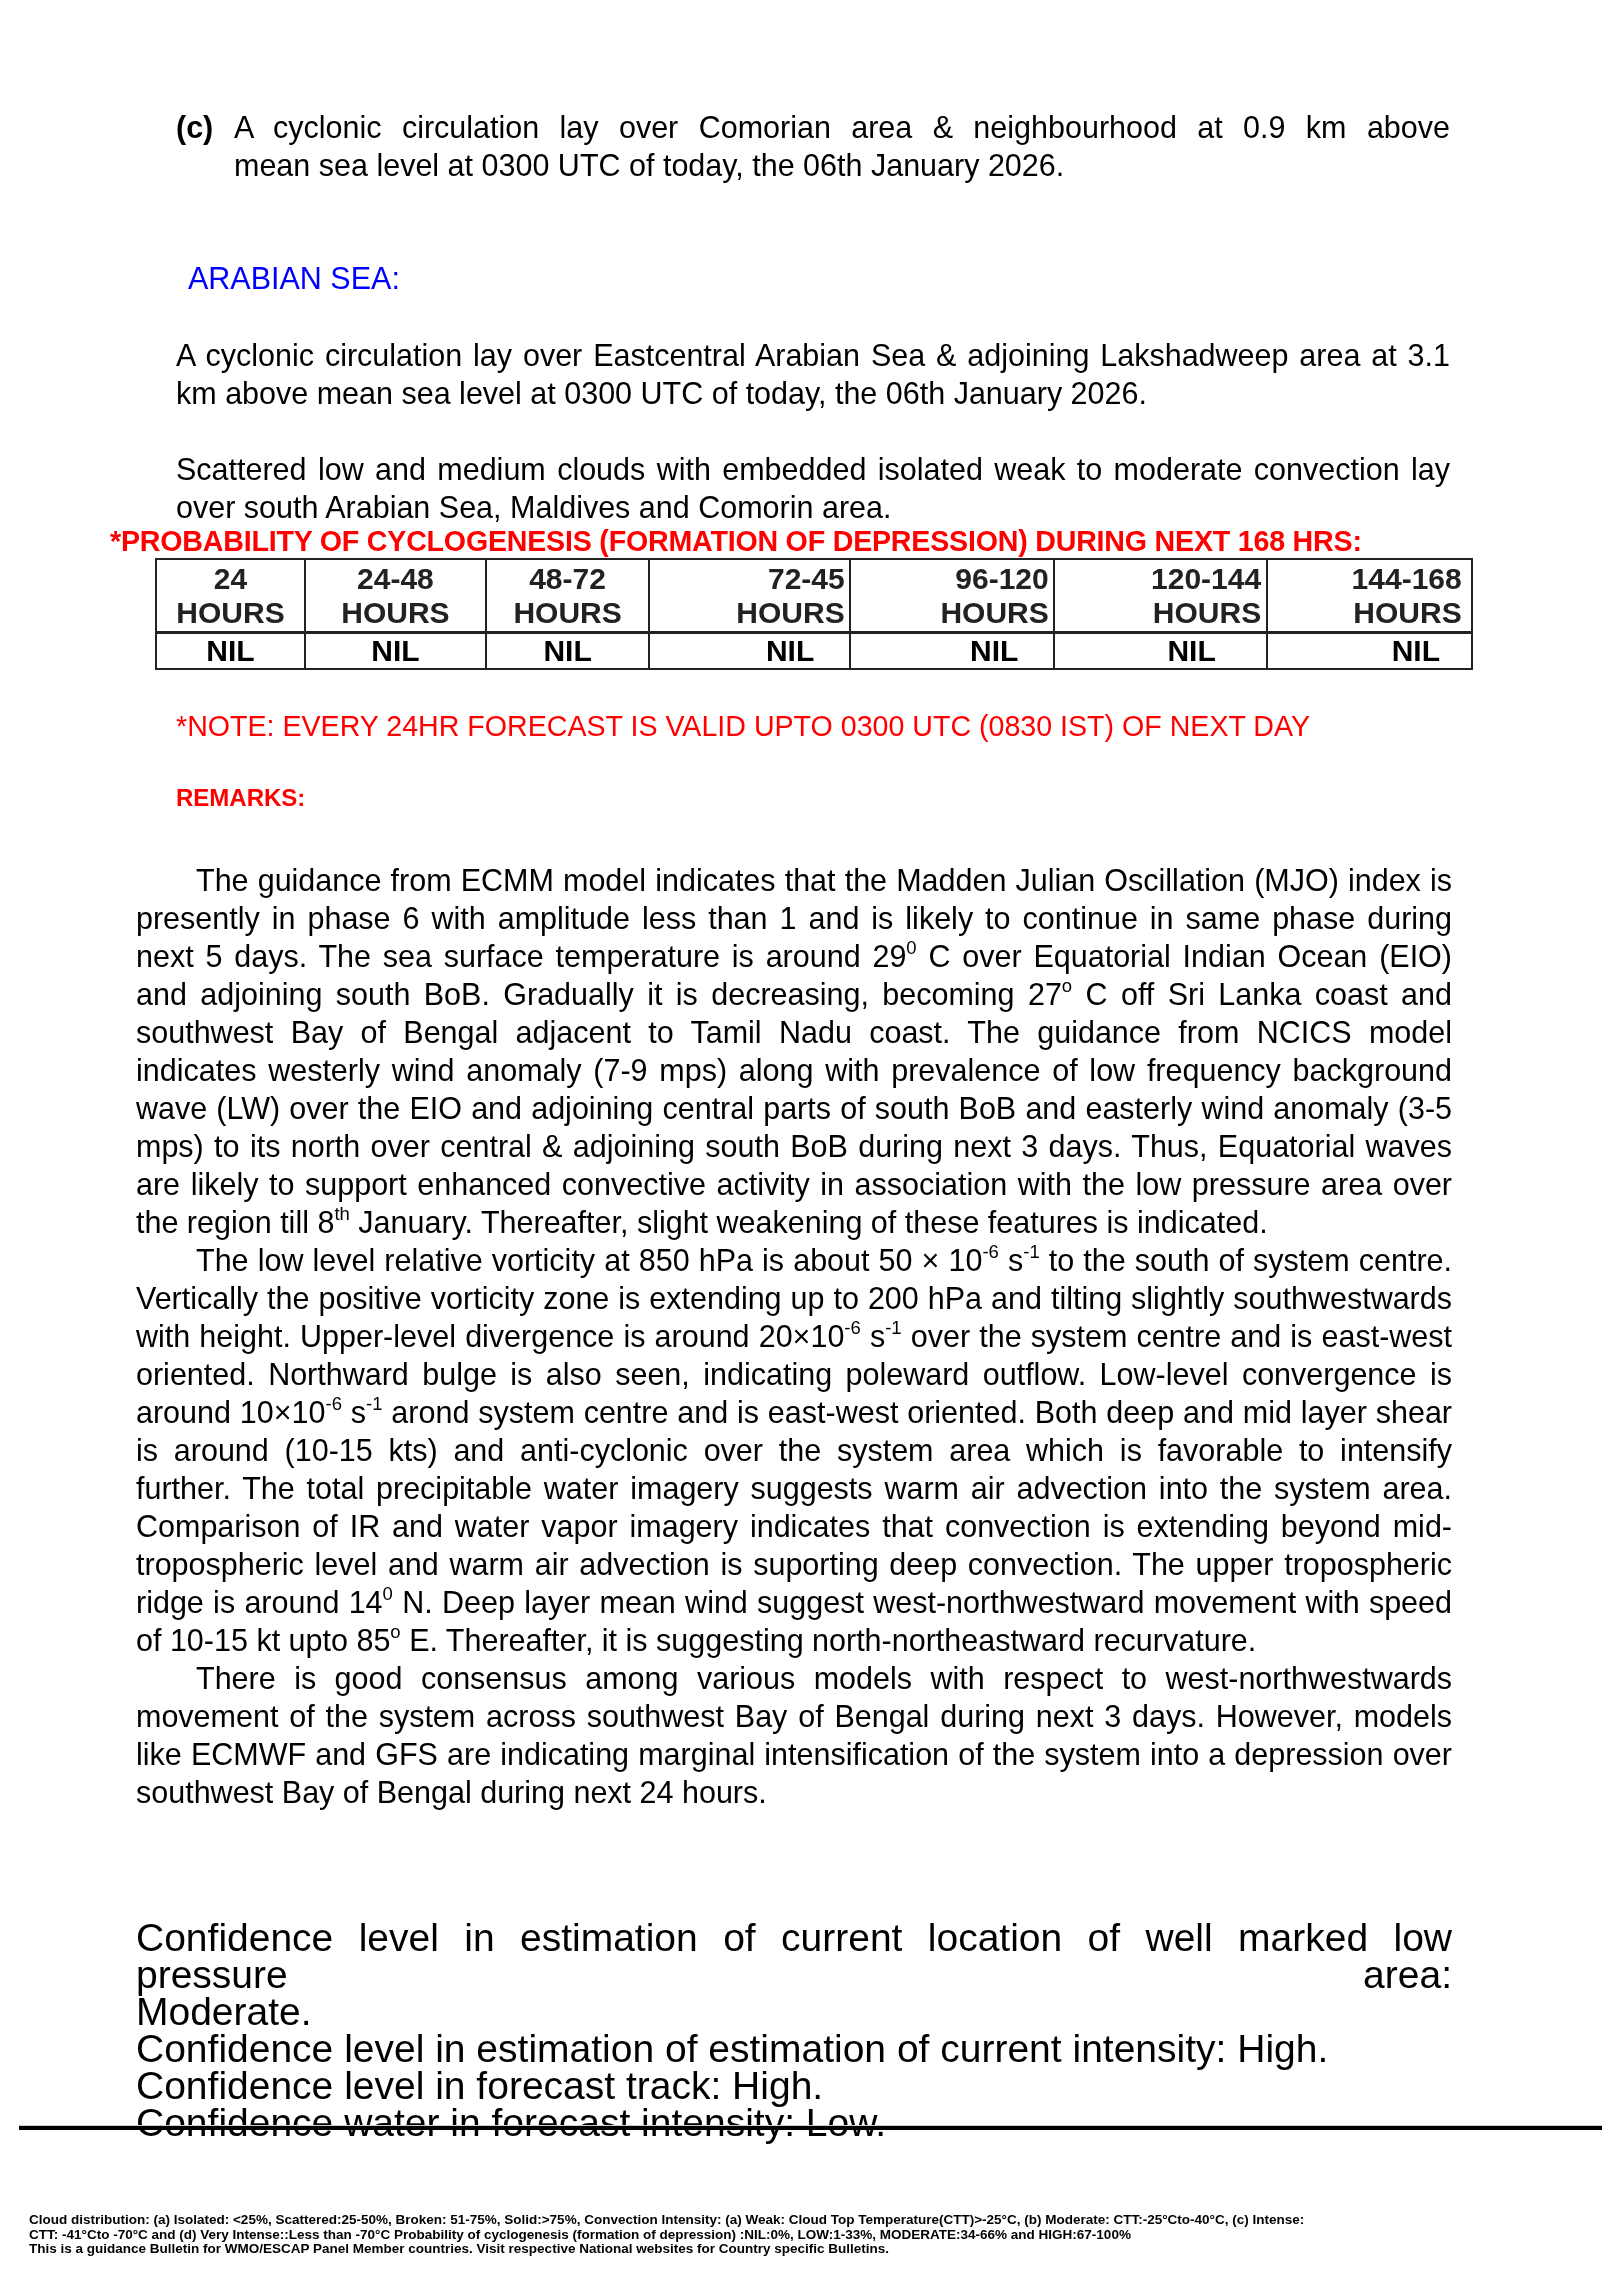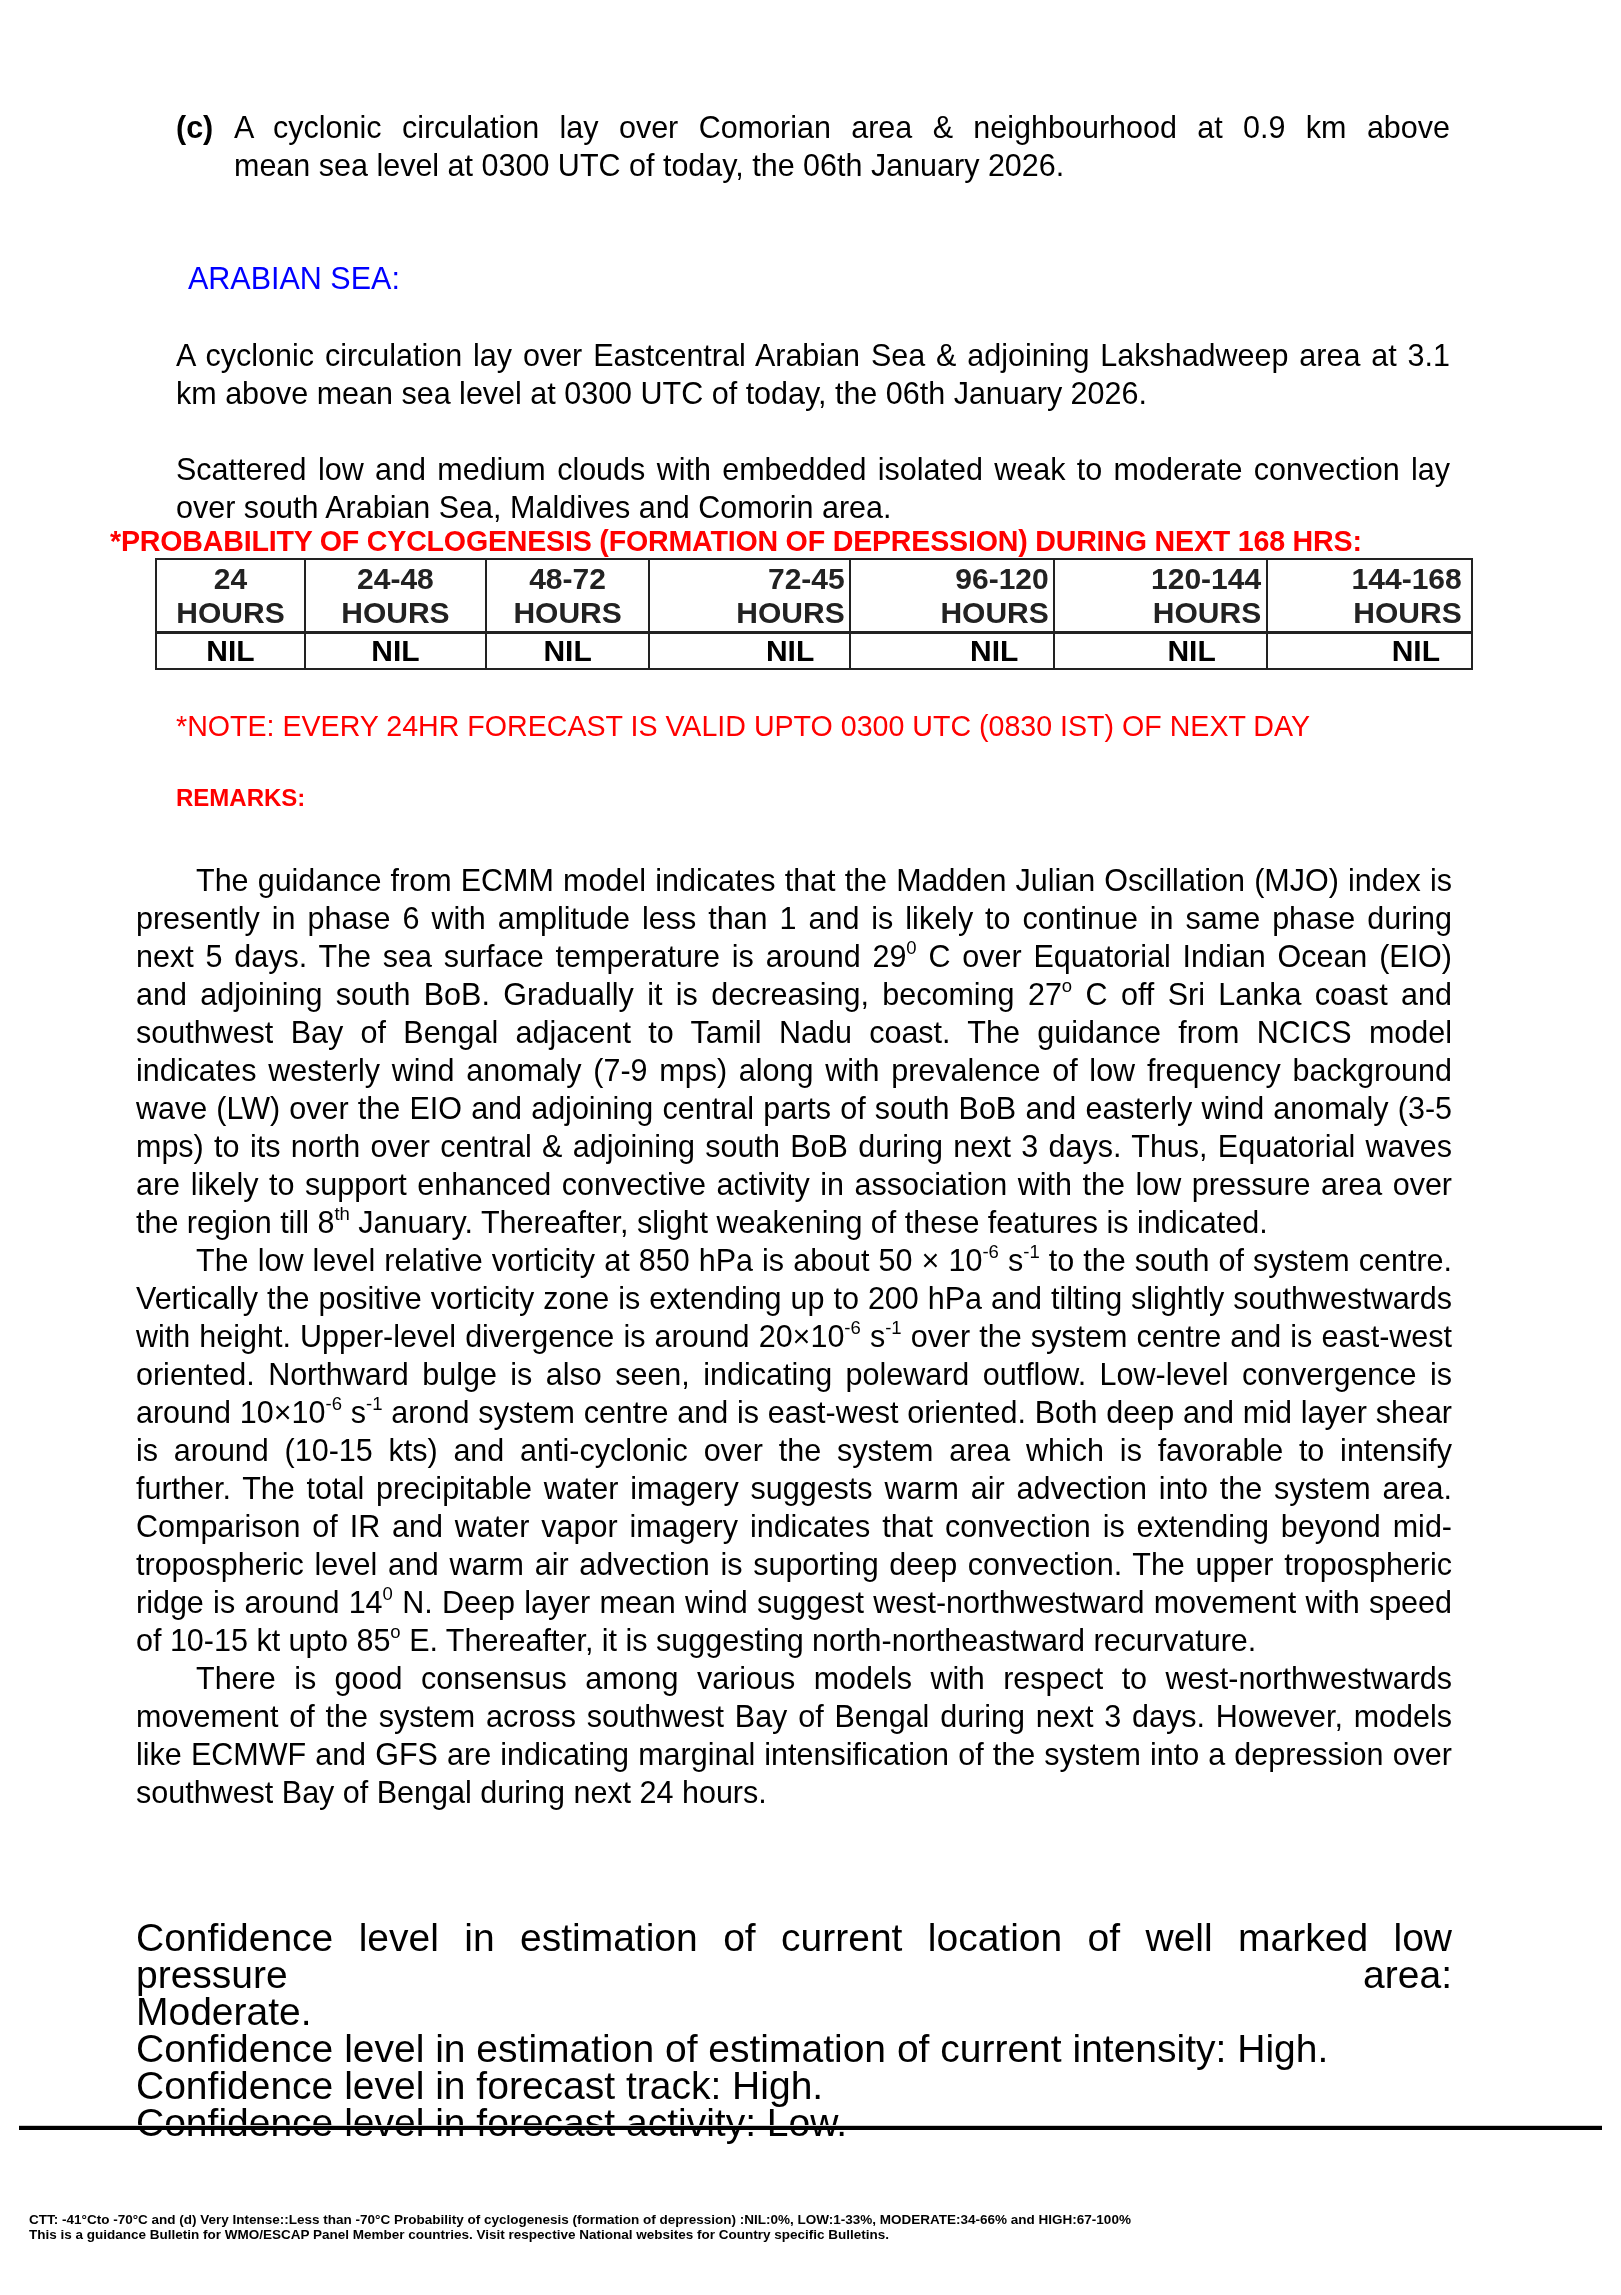--- a/index.html
+++ b/index.html
@@ -120,22 +120,23 @@
   <p class="ind"><span>The guidance from ECMM model indicates that the Madden Julian Oscillation (MJO) index is presently in phase 6 with amplitude less than 1 and is likely to continue in same phase during next 5 days. The sea surface temperature is around 29</span><sup>0</sup><span> C over Equatorial Indian Ocean (EIO) and adjoining south BoB. Gradually it is decreasing, becoming 27</span><sup>o</sup><span> C off Sri Lanka coast and southwest Bay of Bengal adjacent to Tamil Nadu coast. The guidance from NCICS model indicates westerly wind anomaly (7-9 mps) along with prevalence of low frequency background wave (LW) over the EIO and adjoining central parts of south BoB and easterly wind anomaly (3-5 mps) to its north over central &amp; adjoining south BoB during next 3 days. Thus, Equatorial waves are likely to support enhanced convective activity in association with the low pressure area over the region till 8</span><sup>th</sup><span> January. Thereafter, slight weakening of these features is indicated.</span></p>
   <p class="ind"><span>The low level relative vorticity at 850 hPa is about 50 × 10</span><sup>-6</sup><span> s</span><sup>-1</sup><span> to the south of system centre. Vertically the positive vorticity zone is extending up to 200 hPa and tilting slightly southwestwards with height. Upper-level divergence is around 20×10</span><sup>-6</sup><span> s</span><sup>-1</sup><span> over the system centre and is east-west oriented. Northward bulge is also seen, indicating poleward outflow. Low-level convergence is around 10×10</span><sup>-6</sup><span> s</span><sup>-1</sup><span> arond system centre and is east-west oriented. Both deep and mid layer shear is around (10-15 kts) and anti-cyclonic over the system area which is favorable to intensify further. The total precipitable water imagery suggests warm air advection into the system area. Comparison of IR and water vapor imagery indicates that convection is extending beyond mid-tropospheric level and warm air advection is suporting deep convection. The upper tropospheric ridge is around 14</span><sup>0</sup><span> N. Deep layer mean wind suggest west-northwestward movement with speed of 10-15 kt upto 85</span><sup>o</sup><span> E. Thereafter, it is suggesting north-northeastward recurvature.</span></p>
   <p class="ind">There is good consensus among various models with respect to west-northwestwards movement of the system across southwest Bay of Bengal during next 3 days. However, models like ECMWF and GFS are indicating marginal intensification of the system into a depression over southwest Bay of Bengal during next 24 hours.</p>
 </div>
 
 <div id="confidence" class="abs">
   <div class="line1">Confidence level in estimation of current location of well marked low pressure area:</div>
   <div>Moderate.</div>
   <div>Confidence level in estimation of estimation of current intensity: High.</div>
   <div>Confidence level in forecast track: High.</div>
-  <div>Confidence level in forecast activity: Low.</div>
+  <div>Confidence water in forecast intensity: Low.</div>
 </div>
 
 <div id="divider" class="abs"></div>
 
 <div id="footer" class="abs">
+  <div>Cloud distribution: (a) Isolated: &lt;25%, Scattered:25-50%, Broken: 51-75%, Solid:&gt;75%, Convection Intensity: (a) Weak: Cloud Top Temperature(CTT)&gt;-25°C, (b) Moderate: CTT:-25°Cto-40°C, (c) Intense:</div>
   <div>CTT: -41°Cto -70°C and (d) Very Intense::Less than -70°C Probability of cyclogenesis (formation of depression) :NIL:0%, LOW:1-33%, MODERATE:34-66% and HIGH:67-100%</div>
   <div>This is a guidance Bulletin for WMO/ESCAP Panel Member countries. Visit respective National websites for Country specific Bulletins.</div>
 </div>
 
 
 </body></html>

